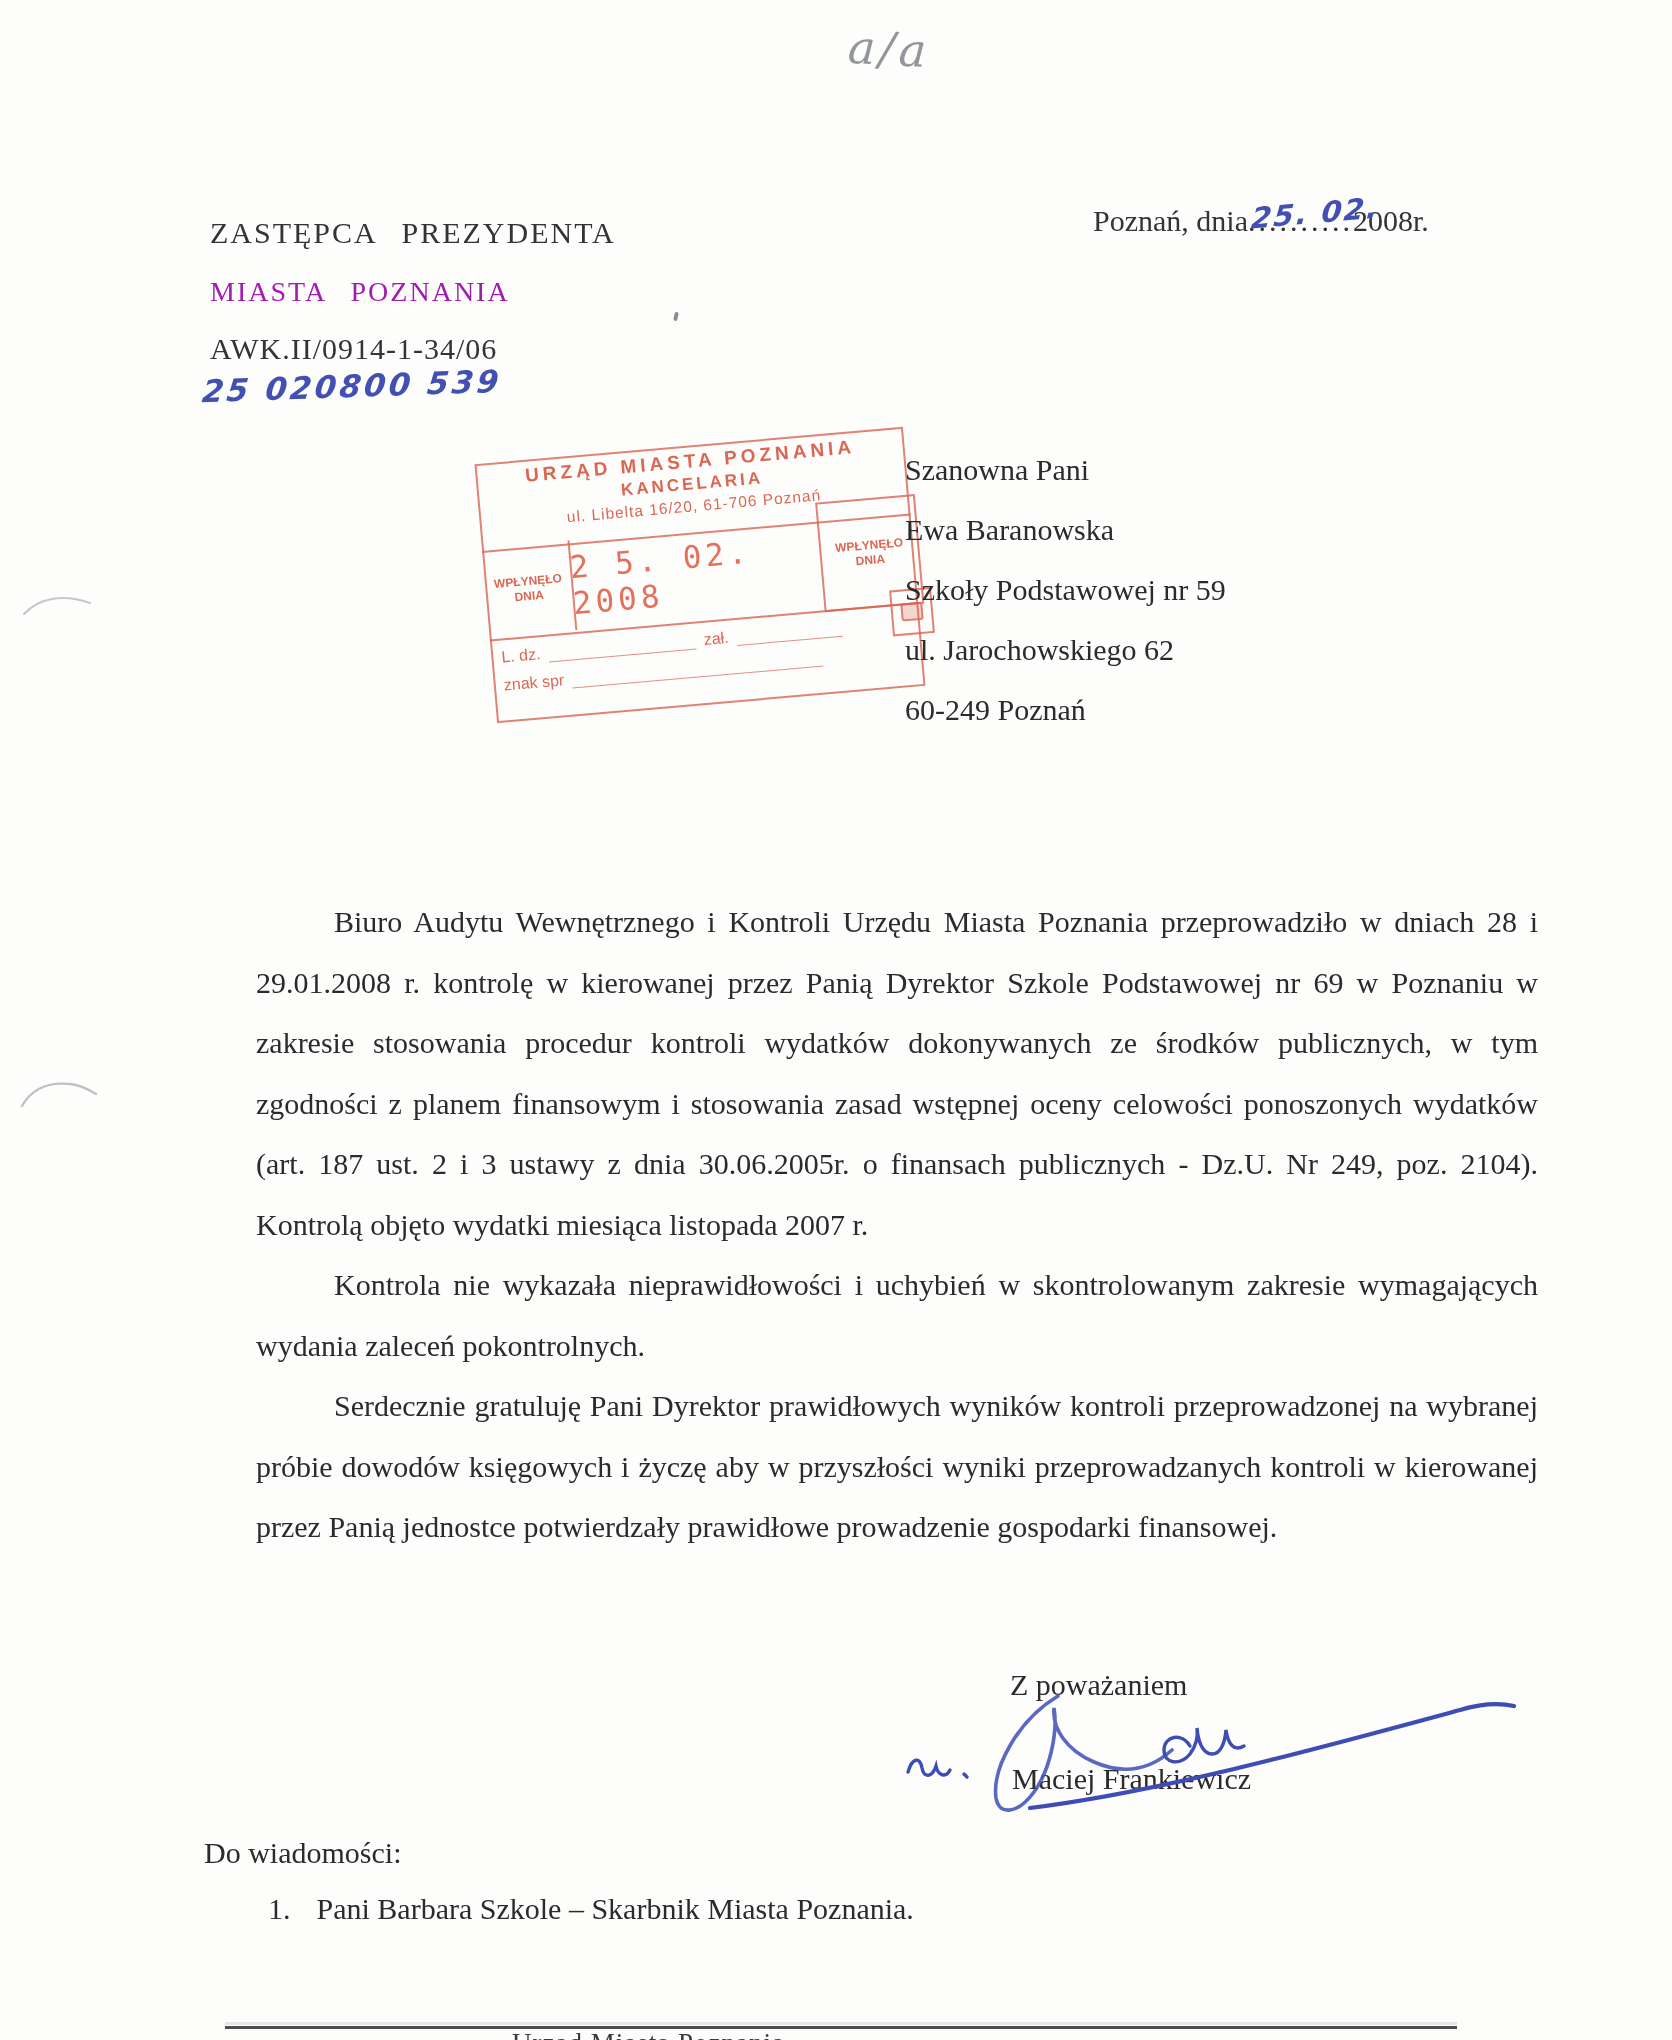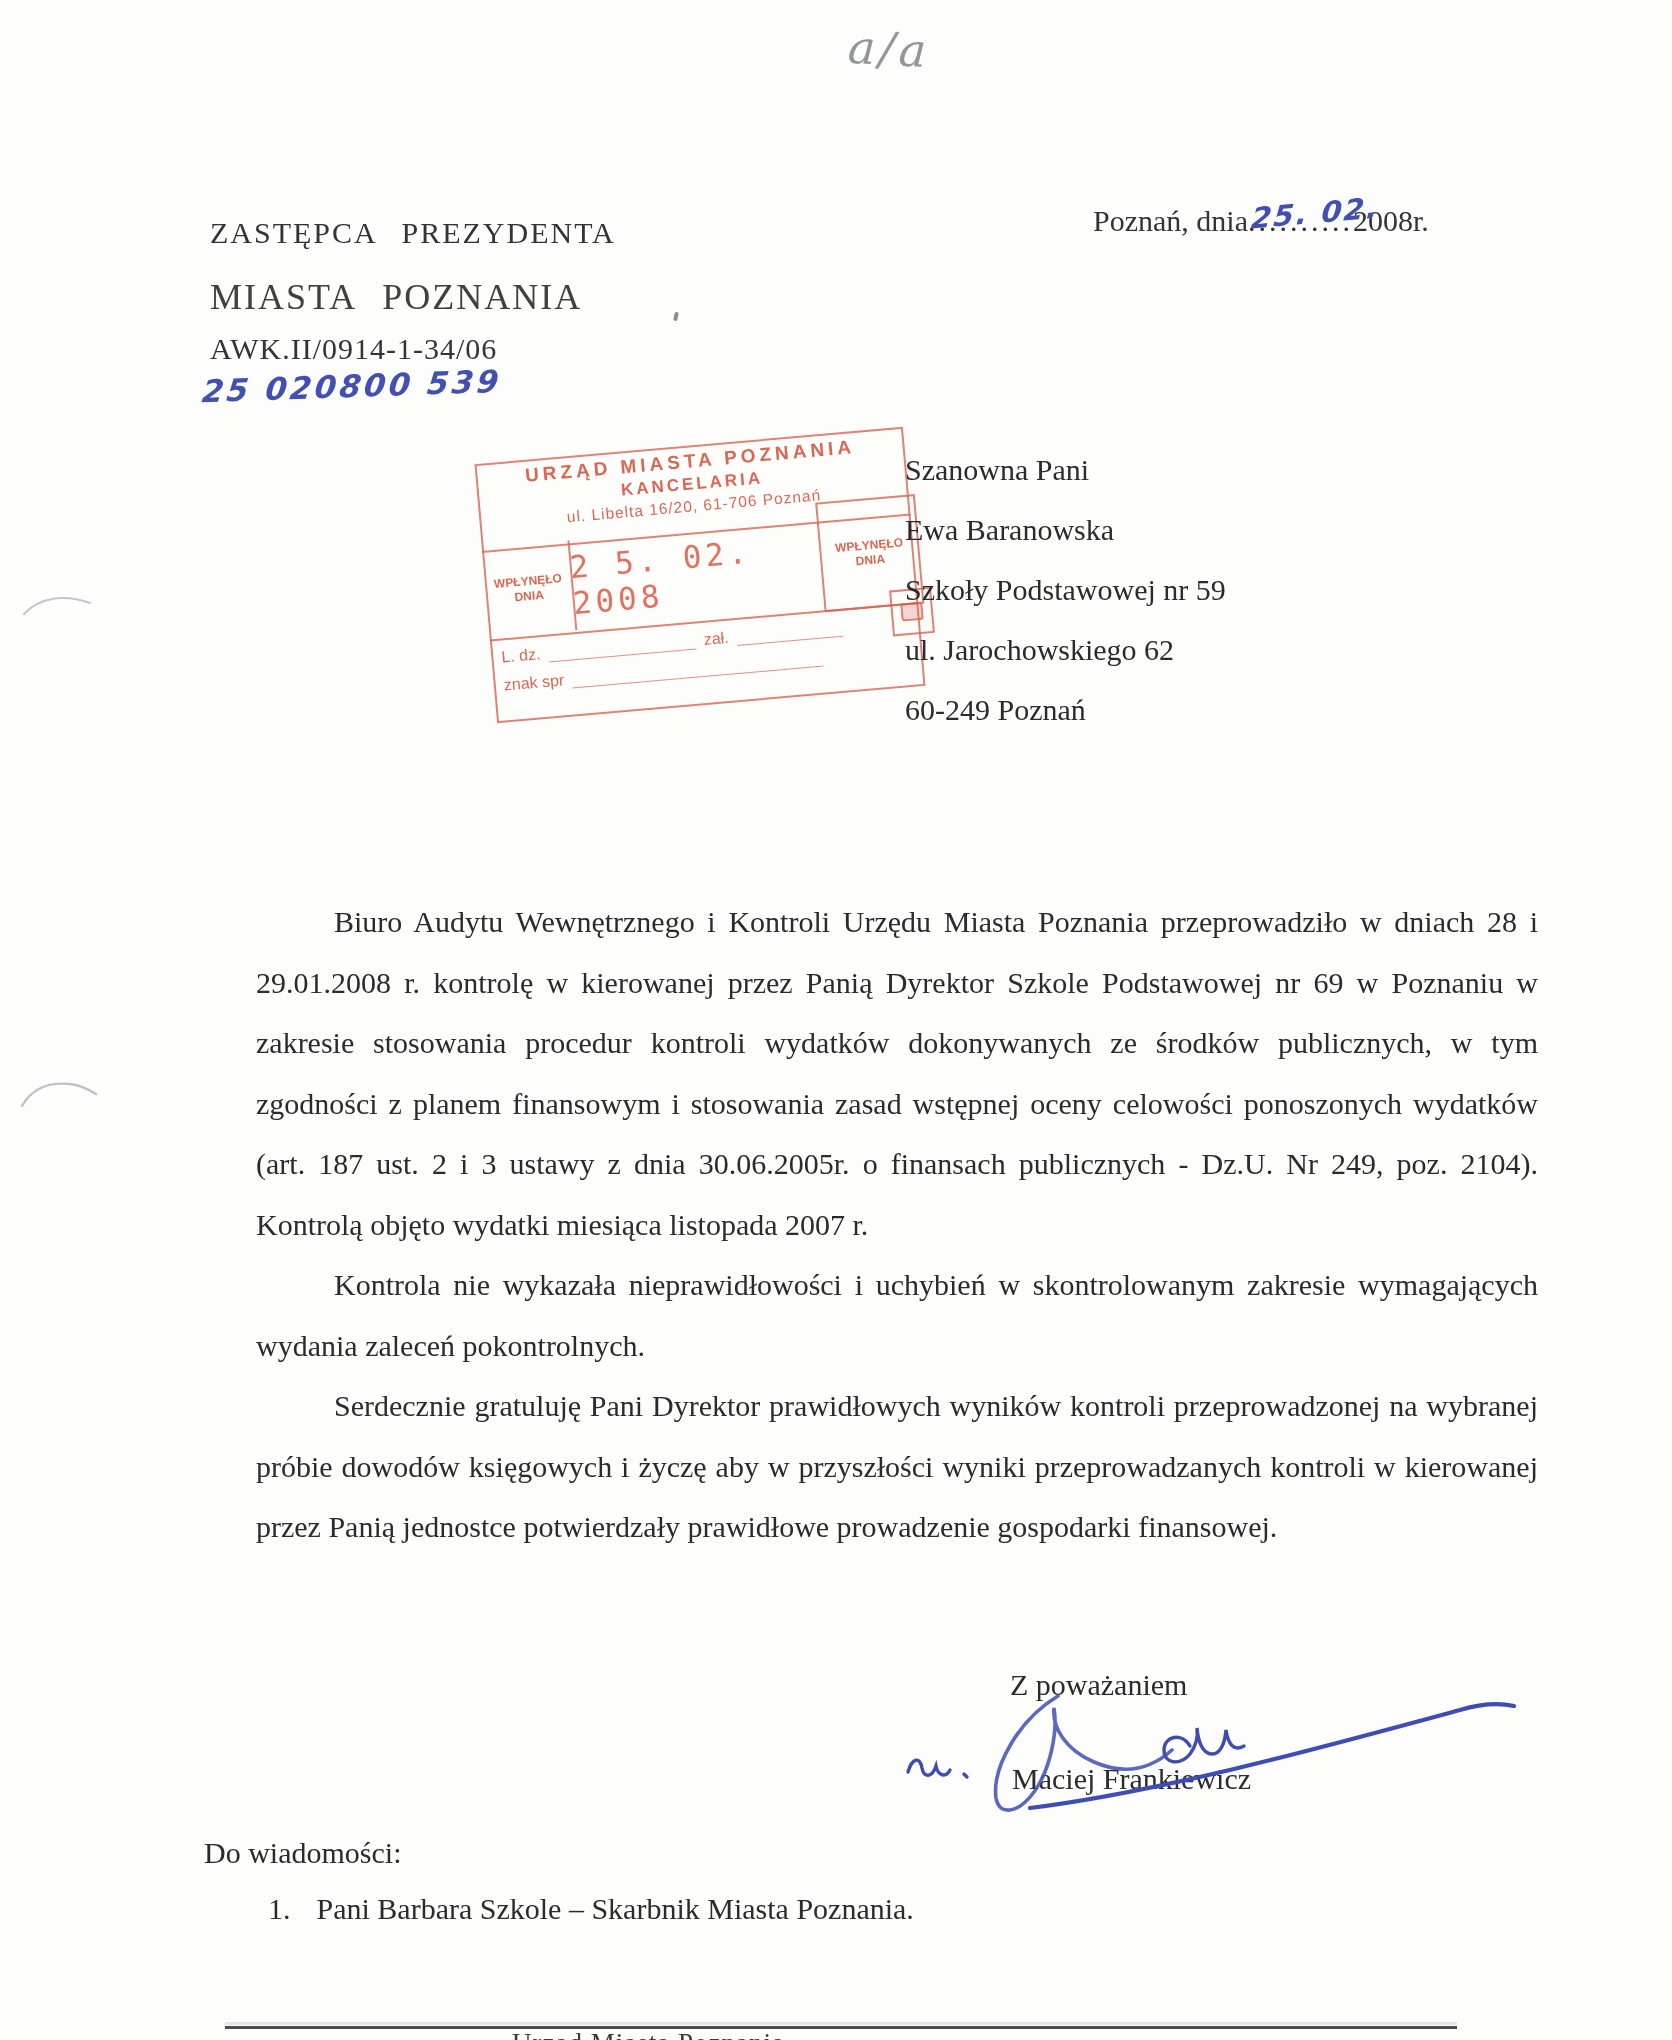--- a/index.html
+++ b/index.html
@@ -15,21 +15,21 @@
     font-size:46px; color:#92979b; transform:rotate(3deg); letter-spacing:4px;
   }
   .hw-blue{color:#4150b2; font-family:"DejaVu Sans",sans-serif; font-style:italic;}
   .hw-ref{left:203px; top:368px; font-size:31px; font-weight:600;
     letter-spacing:3px; transform:skewX(-8deg) rotate(-2deg);}
   .hw-date{left:1252px; top:196px; font-size:29px; font-weight:600;
     letter-spacing:2px; transform:skewX(-10deg) rotate(-5deg); z-index:3;}
   .margin-mark{opacity:.8;}
   
   .sender-1{left:210px; top:216px; font-size:30px; letter-spacing:2px; word-spacing:16px; color:#333338;}
-  .sender-2{left:210px; top:276px; font-size:36px; letter-spacing:2px; word-spacing:16px; color:#404040;}
+  .sender-2{left:210px; top:276px; font-size:28px; letter-spacing:2px; word-spacing:16px; color:#a21caf;}
   .sender-ref{left:210px; top:332px; font-size:30px; letter-spacing:1px; color:#333338;}
   
   .dateline{left:1093px; top:204px; font-size:30px; color:#333338;}
   .dateline .dots{letter-spacing:3px;}
   
   .stamp{
     left:485px; top:445px; width:430px; height:260px;
     transform:rotate(-5deg); color:#d85a46; opacity:.92;
     font-family:"Liberation Sans","DejaVu Sans",sans-serif; z-index:2;
   }

